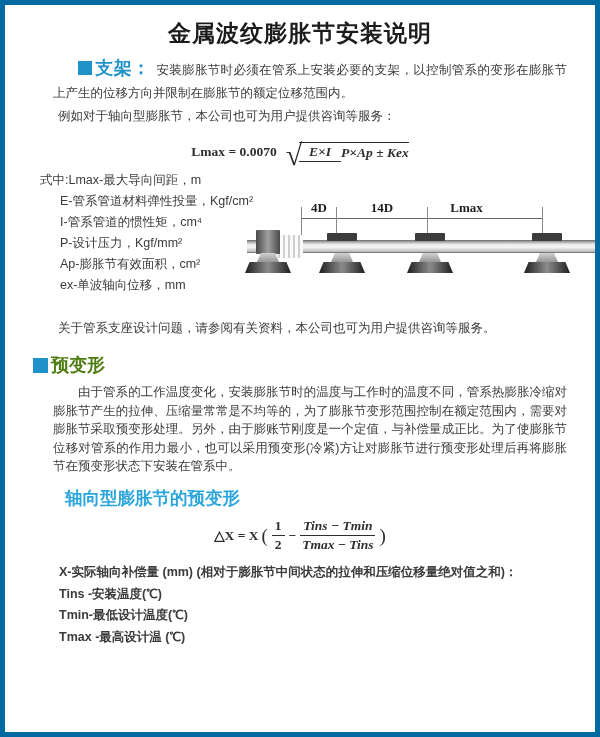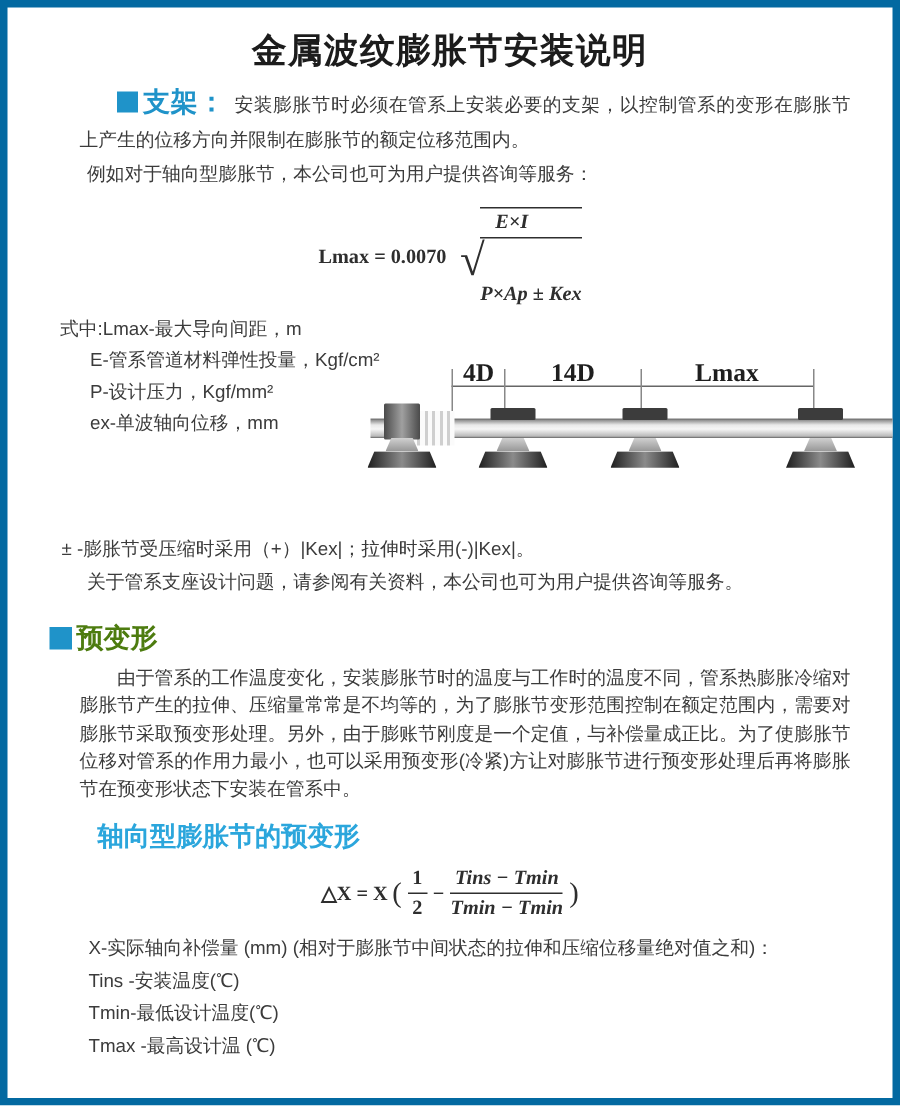--- a/index.html
+++ b/index.html
@@ -19,42 +19,42 @@
   .sec2{margin:14px 28px 6px;font-size:18px;color:#4d7c0f;font-weight:bold;}
   .subhead{font-size:17.5px;font-weight:bold;color:#2ba6dc;}
   .axial-h{margin:10px 0 6px 60px;}
 
   
   .formula{display:flex;justify-content:center;align-items:center;
     font-family:"Liberation Serif",serif;font-weight:bold;color:#2e2e2e;font-size:13.5px;}
   .f1{margin:10px 0 4px;}
   .f2{margin:8px 0 8px;}
   .rad{font-size:30px;font-weight:normal;line-height:28px;margin-left:6px;transform:translateY(3px);}
-  .sfrac{display:inline-flex;flex-direction:column;
-    border-top:1.5px solid #2e2e2e;margin-left:-3px;padding-top:1px;line-height:1.25;gap:28px;}
+  .sfrac{display:inline-flex;flex-direction:row;text-align:center;
+    border-top:1.5px solid #2e2e2e;margin-left:-3px;padding-top:1px;line-height:1.25;}
   .sfrac .num{border-bottom:1px solid #2e2e2e;padding:0 10px 1px;}
   .sfrac .den{padding-top:1px;}
   .vfrac{display:inline-flex;flex-direction:column;text-align:center;margin:0 4px;line-height:1.25;}
   .vfrac .num{border-bottom:1px solid #2e2e2e;padding:0 3px 1px;}
   .vfrac .den{padding-top:1px;}
   .paren{font-size:19px;font-weight:normal;}
   .it{font-style:italic;}
   .f-lhs{margin-right:3px;}
 
   
   .defs-wrap{position:relative;margin:4px 0 0 35px;height:147px;}
   .def-line{line-height:21px;}
   .def-line:not(.first){padding-left:20px;}
 
   .diagram{position:absolute;left:205px;top:30px;width:356px;height:100px;}
   .dim-label{position:absolute;top:0;text-align:center;font-family:"Liberation Serif",serif;
-    font-weight:bold;font-size:17px;color:#1e1e1e;}
+    font-weight:bold;font-size:13px;color:#1e1e1e;}
   .l1{left:56px;width:36px;}
   .l2{left:92px;width:90px;}
-  .l3{left:182px;width:115px;}
+  .l3{left:164px;width:115px;}
   .dim-hline{position:absolute;left:56px;top:18px;width:241px;border-top:1px solid #666;}
   .tick{position:absolute;top:7px;height:35px;border-left:1px solid #888;}
   .t1{left:56px;}.t2{left:91px;}.t3{left:182px;}.t4{left:297px;}
   .pipe{position:absolute;left:2px;top:40px;width:352px;height:13px;box-sizing:border-box;
     background:linear-gradient(180deg,#8e8e8e,#e9e9e9 30%,#f6f6f6 55%,#b7b7b7);
     border-top:1px solid #7a7a7a;border-bottom:1px solid #7a7a7a;}
   .bellows{position:absolute;left:18px;top:35px;width:40px;height:23px;
     background:repeating-linear-gradient(90deg,#cfcfcf 0 2px,#fbfbfb 2px 5px);}
   .support{position:absolute;top:0;width:46px;height:96px;}
   .s1{left:0;}.s2{left:74px;}.s3{left:162px;}.s4{left:279px;}
@@ -65,21 +65,21 @@
     background:linear-gradient(180deg,#d0d0d0,#969696);
     clip-path:polygon(18% 0,82% 0,100% 100%,0 100%);}
   .base{position:absolute;left:0;top:62px;width:46px;height:11px;
     background:linear-gradient(90deg,#1e1e1e,#8b8b8b 50%,#1e1e1e);
     clip-path:polygon(10% 0,90% 0,100% 100%,0 100%);}
 
   .pm{margin-left:36px;line-height:21px;}
   .consult{line-height:22px;}
   .preform-para{line-height:18.5px;margin-top:2px;}
   .explain{line-height:19px;margin-top:4px;}
-  .ax-lines{margin:2px 28px 0;}
+  .ax-lines{margin:2px 28px 0;font-weight:bold;}
   .ax-line{line-height:21.5px;padding-left:26px;}
 </style>
 </head>
 <body>
 
 <div class="page">
 
   <h1 class="title">金属波纹膨胀节安装说明</h1>
 
   <p class="para just indent"><span class="sq"></span><span class="sec-head">支架：</span><span>安装膨胀节时必须在管系上安装必要的支架，以控制管系的变形在膨胀节上产生的位移方向并限制在膨胀节的额定位移范围内。</span></p>
@@ -92,21 +92,23 @@
     <span class="sfrac">
       <span class="num it">E×I</span>
       <span class="den it">P×Ap ± Kex</span>
     </span>
   </div>
 
   <div class="defs-wrap">
     <div class="defs">
       <div class="def-line first">式中:Lmax-最大导向间距，m</div>
       <div class="def-line">E-管系管道材料弹性投量，Kgf/cm²</div>
+      <div class="def-line">I-管系管道的惯性矩，cm⁴</div>
       <div class="def-line">P-设计压力，Kgf/mm²</div>
+      <div class="def-line">Ap-膨胀节有效面积，cm²</div>
       <div class="def-line">ex-单波轴向位移，mm</div>
     </div>
 
     <div class="diagram">
       <span class="dim-label l1">4D</span>
       <span class="dim-label l2">14D</span>
       <span class="dim-label l3">Lmax</span>
       <div class="dim-hline"></div>
       <div class="tick t1"></div>
       <div class="tick t2"></div>
@@ -130,40 +132,39 @@
         <div class="base"></div>
       </div>
       <div class="support s4">
         <div class="clamp"></div>
         <div class="saddle"></div>
         <div class="base"></div>
       </div>
     </div>
   </div>
 
-  <p class="para pm">± -膨胀节受压缩时采用（+）|Kex|；拉伸时采用(-)|Kex|。</p>
   <p class="para indent consult">关于管系支座设计问题，请参阅有关资料，本公司也可为用户提供咨询等服务。</p>
 
   <h2 class="sec2"><span class="sq sq2"></span><span>预变形</span></h2>
 
   <p class="para just indent preform-para">由于管系的工作温度变化，安装膨胀节时的温度与工作时的温度不同，管系热膨胀冷缩对膨胀节产生的拉伸、压缩量常常是不均等的，为了膨胀节变形范围控制在额定范围内，需要对膨胀节采取预变形处理。另外，由于膨账节刚度是一个定值，与补偿量成正比。为了使膨胀节位移对管系的作用力最小，也可以采用预变形(冷紧)方让对膨胀节进行预变形处理后再将膨胀节在预变形状态下安装在管系中。</p>
 
   <h3 class="subhead axial-h">轴向型膨胀节的预变形</h3>
 
   <div class="formula f2">
     <span class="f-lhs">△X = X</span>
     <span class="paren">(</span>
     <span class="vfrac">
       <span class="num">1</span>
       <span class="den">2</span>
     </span>
     <span>−</span>
     <span class="vfrac it">
       <span class="num">Tins − Tmin</span>
-      <span class="den">Tmin − Tmin</span>
+      <span class="den">Tmax − Tins</span>
     </span>
     <span class="paren">)</span>
   </div>
 
 
   <div class="ax-lines">
     <div class="ax-line">X-实际轴向补偿量 (mm) (相对于膨胀节中间状态的拉伸和压缩位移量绝对值之和)：</div>
     <div class="ax-line">Tins -安装温度(℃)</div>
     <div class="ax-line">Tmin-最低设计温度(℃)</div>
     <div class="ax-line">Tmax -最高设计温 (℃)</div>

